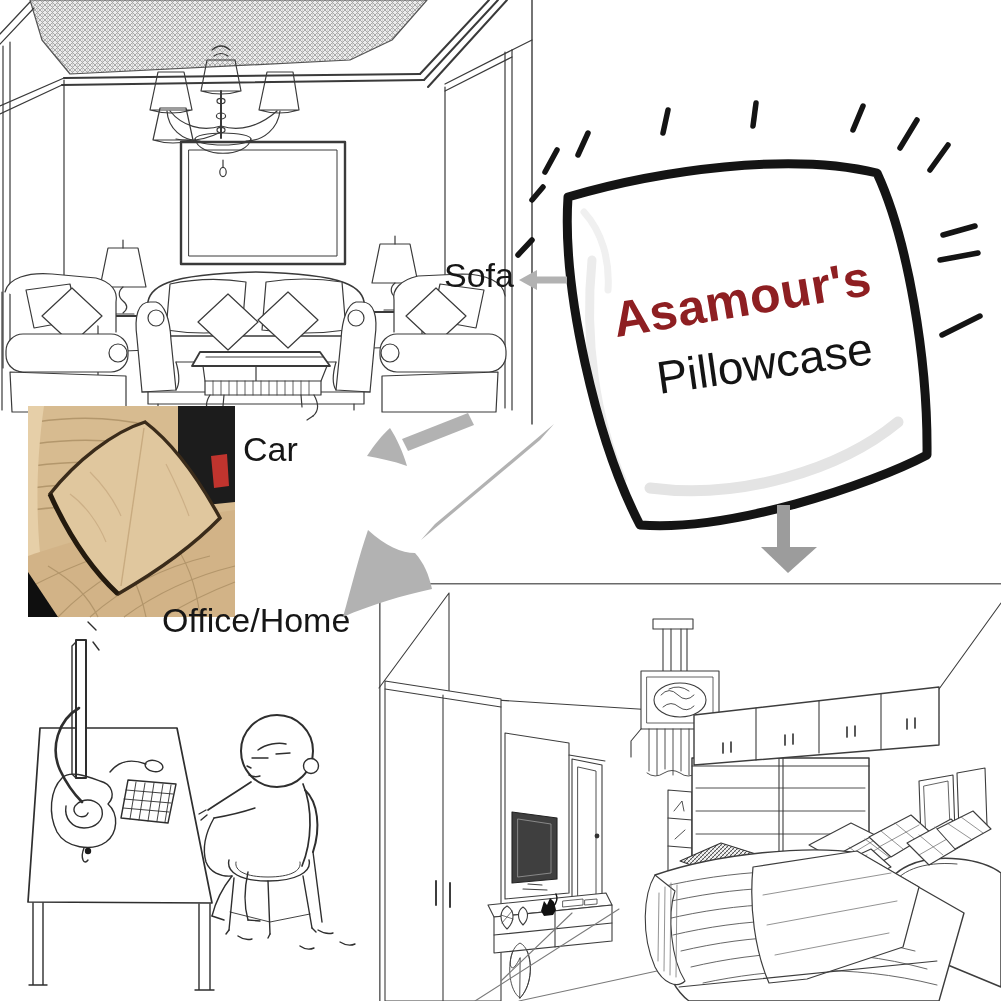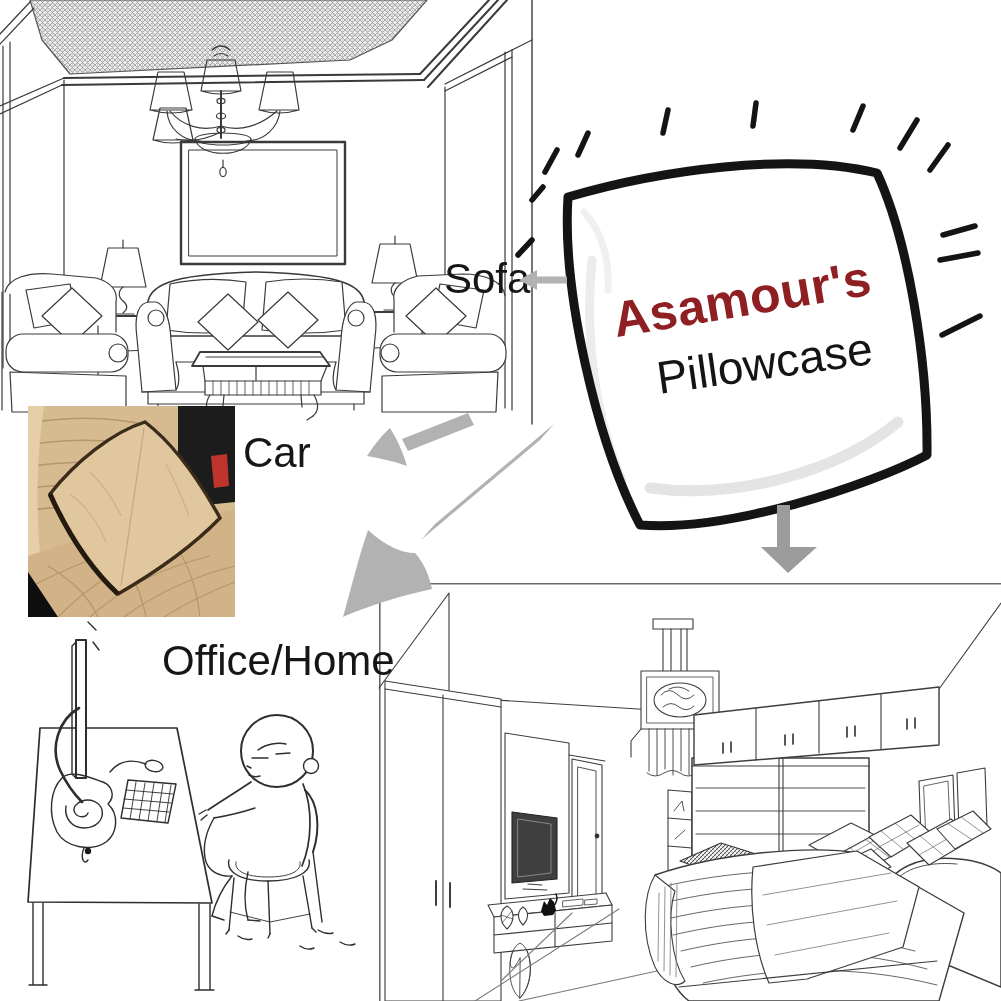--- a/index.html
+++ b/index.html
@@ -3,21 +3,21 @@
 <meta charset="utf-8">
 <style>
   * { margin:0; padding:0; box-sizing:border-box; }
   html,body { width:1001px; height:1001px; }
   body {
     position:relative; overflow:hidden; background:#ffffff;
     font-family:"Liberation Sans", sans-serif;
   }
   .abs { position:absolute; }
   .label {
-    position:absolute; font-size:42px; color:var(--label-text,#161616);
+    position:absolute; font-size:34px; color:var(--label-text,#161616);
     white-space:nowrap; line-height:1; z-index:40;
   }
   .brand-text {
     position:absolute; left:588px; top:274px; width:308px; text-align:center;
     font-size:50px; font-weight:600; letter-spacing:0.5px;
     color:var(--brand-text,#8e1f22);
     transform:rotate(-9.5deg); z-index:40; line-height:1;
   }
   .product-text {
     position:absolute; left:612px; top:340px; width:305px; text-align:center;
@@ -348,21 +348,21 @@
       <path d="M84,152 C102,172 110,200 108,230" stroke="#f0f0f0" stroke-width="7"></path>
     </g>
     <path d="M68,137 C160,110 290,92 377,113 C408,180 428,300 427,395 C370,425 230,472 140,465 C96,380 62,230 68,137 Z" fill="none" stroke="#141414" stroke-width="9" stroke-linejoin="round" stroke-linecap="round"></path>
   </svg>
 
   <div class="brand-text">Asamour's</div>
   <div class="product-text">Pillowcase</div>
 
   <div class="label" style="left:444px;top:258px">Sofa</div>
   <div class="label" style="left:243px;top:432px">Car</div>
-  <div class="label" style="left:162px;top:640px">Office/Home</div>
+  <div class="label" style="left:162px;top:603px">Office/Home</div>
 
   <svg class="illus z5" style="left:514px;top:262px" width="56" height="36" viewBox="0 0 56 36">
     <g fill="#b2b2b2">
       <polygon points="5,18 23,8 23,28"></polygon>
       <rect x="22" y="14.5" width="31" height="7"></rect>
     </g>
   </svg>
 
   <svg class="illus z5" style="left:350px;top:408px" width="130" height="65" viewBox="0 0 130 65">
     <g fill="#b2b2b2">

